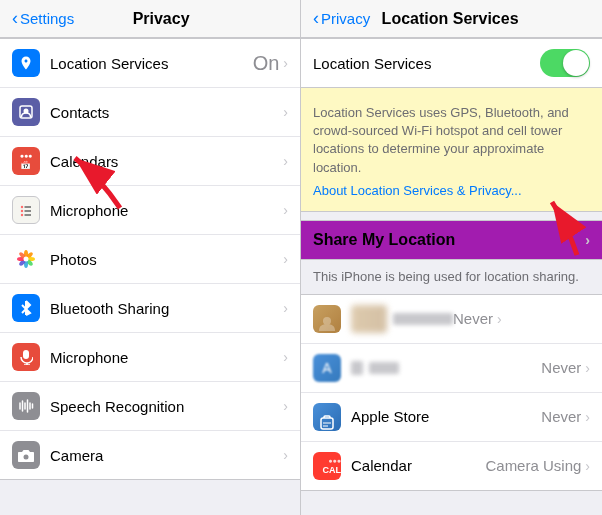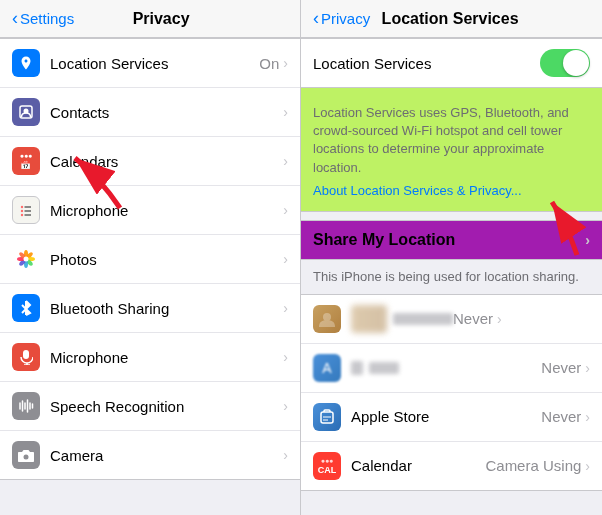--- a/index.html
+++ b/index.html
@@ -100,21 +100,21 @@
       font-size: 14px;
     }
 
     .item-label {
       flex: 1;
       font-size: 15px;
       color: #000;
     }
 
     .item-value {
-      font-size: 15px;
+      font-size: 20px;
       color: #8e8e93;
       margin-right: 4px;
     }
 
     .chevron-right {
       color: #c7c7cc;
       font-size: 14px;
     }
 
     
@@ -214,21 +214,21 @@
     }
     .app-list-item:last-child { border-bottom: none; }
 
     .app-icon {
       width: 28px;
       height: 28px;
       border-radius: 6px;
       margin-right: 10px;
       flex-shrink: 0;
       display: flex;
-      align-items: center;
+      align-items: flex-end;
       justify-content: center;
       font-size: 14px;
     }
 
     .app-name {
       flex: 1;
       font-size: 15px;
       color: #000;
     }
 
@@ -446,21 +446,21 @@
 
   <div class="right-panel">
 
     <div class="toggle-row">
       <span class="toggle-label">Location Services</span>
       <div class="toggle-switch">
         <div class="toggle-knob"></div>
       </div>
     </div>
 
-    <div style="padding: 8px 12px 12px; background:#bef264; border-bottom: 1px solid #c8c8cc;">
+    <div style="padding: 8px 12px 12px; background:#fef9c3; border-bottom: 1px solid #c8c8cc;">
       <p class="description-text">Location Services uses GPS, Bluetooth, and crowd-sourced Wi-Fi hotspot and cell tower locations to determine your approximate location.</p>
       <span class="link-text">About Location Services &amp; Privacy...</span>
     </div>
 
     <div style="height:8px; background:#efeff4;"></div>
 
     <div style="position:relative;">
       <div class="section-header">
         <span>Share My Location</span>
         <span class="chevron-right">›</span>

